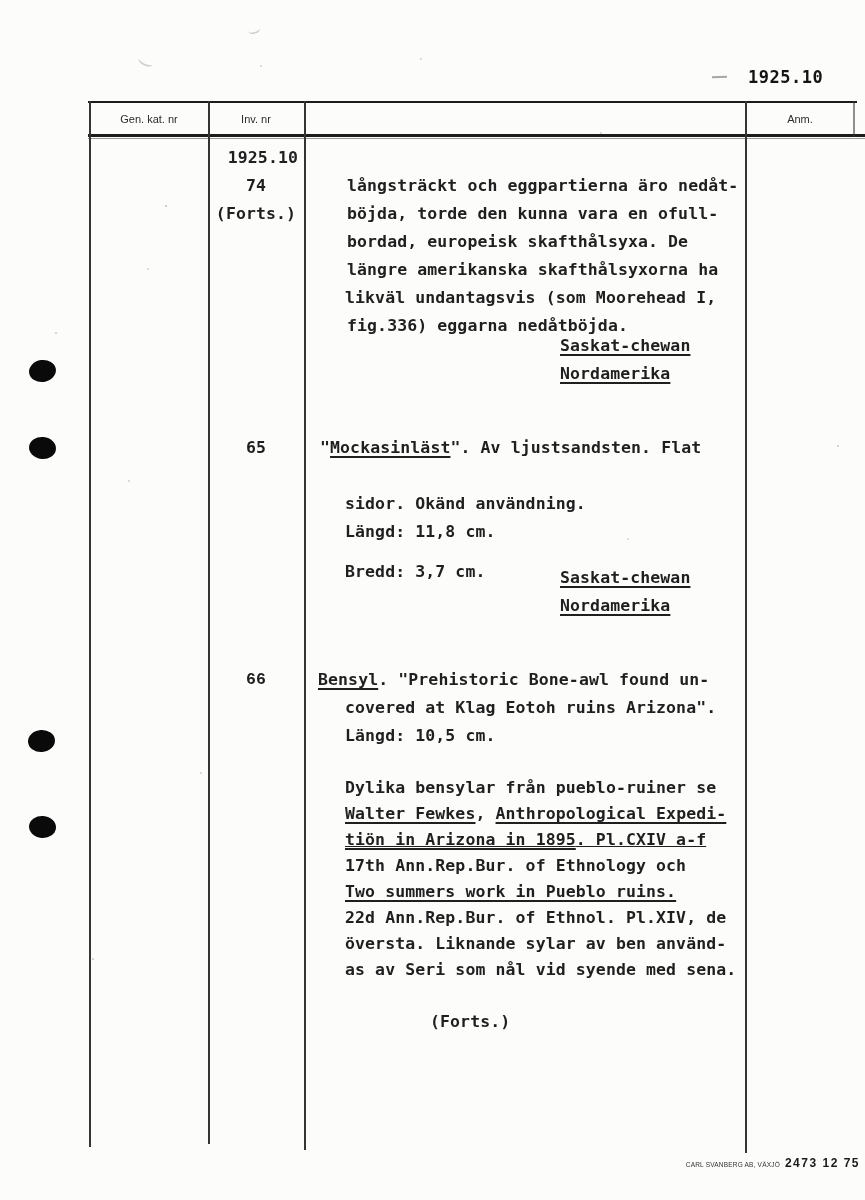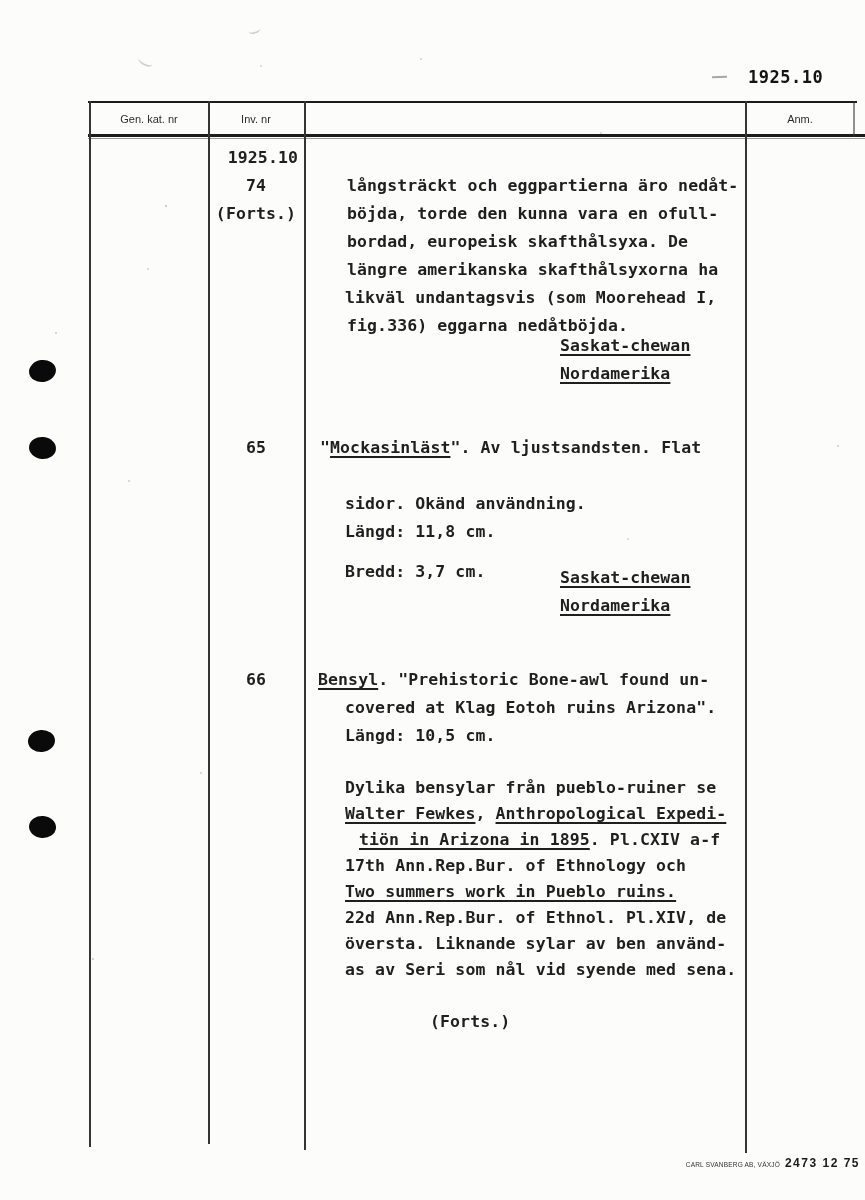--- a/index.html
+++ b/index.html
@@ -100,21 +100,21 @@
   <div class="hole" style="left:29px;top:816px;transform:rotate(5deg);"></div>
 
   <div class="hl" style="left:90px;top:104px;width:118px;">Gen. kat. nr</div>
   <div class="hl" style="left:208px;top:104px;width:96px;">Inv. nr</div>
   <div class="hl" style="left:746px;top:104px;width:108px;">Anm.</div>
 
   <div class="tl" style="left:208px;top:144px;width:90px;text-align:right;">1925.10</div>
   <div class="tl" style="left:208px;top:172px;width:96px;text-align:center;">74</div>
   <div class="tl" style="left:208px;top:200px;width:96px;text-align:center;">(Forts.)</div>
   <div class="tl" style="left:208px;top:434px;width:96px;text-align:center;">65</div>
-  <div class="tl" style="left:208px;top:666px;width:96px;text-align:center;">66</div>
+  <div class="tl" style="left:208px;top:666px;width:96px;text-align:center;font-family:Liberation Mono, monospace;">66</div>
 
   <div class="tl" style="left:347px;top:172px;">långsträckt och eggpartierna äro nedåt-</div>
   <div class="tl" style="left:347px;top:200px;">böjda, torde den kunna vara en ofull-</div>
   <div class="tl" style="left:347px;top:228px;">bordad, europeisk skafthålsyxa. De</div>
   <div class="tl" style="left:347px;top:256px;">längre amerikanska skafthålsyxorna ha</div>
   <div class="tl" style="left:345px;top:284px;">likväl undantagsvis (som Moorehead I,</div>
   <div class="tl" style="left:347px;top:312px;">fig.336) eggarna nedåtböjda.</div>
   <div class="tl u" style="left:560px;top:332px;">Saskat-chewan</div>
   <div class="tl u" style="left:560px;top:360px;">Nordamerika</div>
 
@@ -124,21 +124,21 @@
   <div class="tl" style="left:345px;top:558px;">Bredd: 3,7 cm.</div>
   <div class="tl u" style="left:560px;top:564px;">Saskat-chewan</div>
   <div class="tl u" style="left:560px;top:592px;">Nordamerika</div>
 
   <div class="tl" style="left:318px;top:666px;"><span class="u">Bensyl</span><span>. "Prehistoric Bone-awl found un-</span></div>
   <div class="tl" style="left:345px;top:694px;">covered at Klag Eotoh ruins Arizona".</div>
   <div class="tl" style="left:345px;top:722px;">Längd: 10,5 cm.</div>
 
   <div class="tl" style="left:345px;top:774px;">Dylika bensylar från pueblo-ruiner se</div>
   <div class="tl" style="left:345px;top:800px;"><span class="u">Walter Fewkes</span><span>, </span><span class="u">Anthropological Expedi-</span></div>
-  <div class="tl" style="left:359px;top:826px;"><span class="u">tiön in Arizona in 1895</span><span>. Pl.CXIV a-f</span></div>
+  <div class="tl" style="left:345px;top:826px;text-decoration:underline;"><span class="u">tiön in Arizona in 1895</span><span>. Pl.CXIV a-f</span></div>
   <div class="tl" style="left:345px;top:852px;">17th Ann.Rep.Bur. of Ethnology och</div>
   <div class="tl u" style="left:345px;top:878px;">Two summers work in Pueblo ruins.</div>
   <div class="tl" style="left:345px;top:904px;">22d Ann.Rep.Bur. of Ethnol. Pl.XIV, de</div>
   <div class="tl" style="left:345px;top:930px;">översta. Liknande sylar av ben använd-</div>
   <div class="tl" style="left:345px;top:956px;">as av Seri som nål vid syende med sena.</div>
 
   <div class="tl" style="left:430px;top:1008px;">(Forts.)</div>
 
   <div class="printer">
     <span class="tiny">CARL SVANBERG AB, VÄXJÖ</span>

